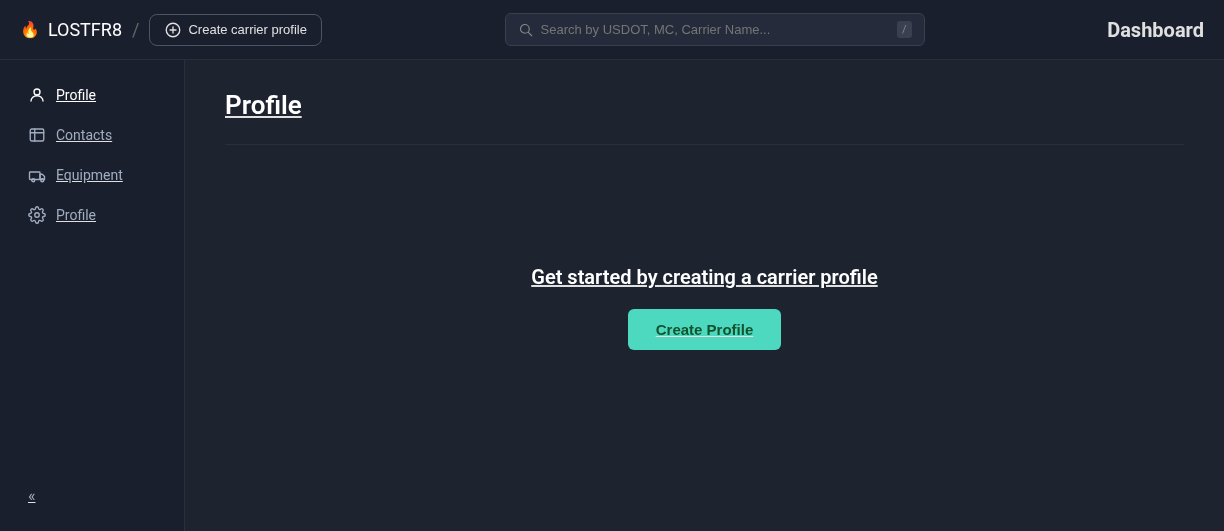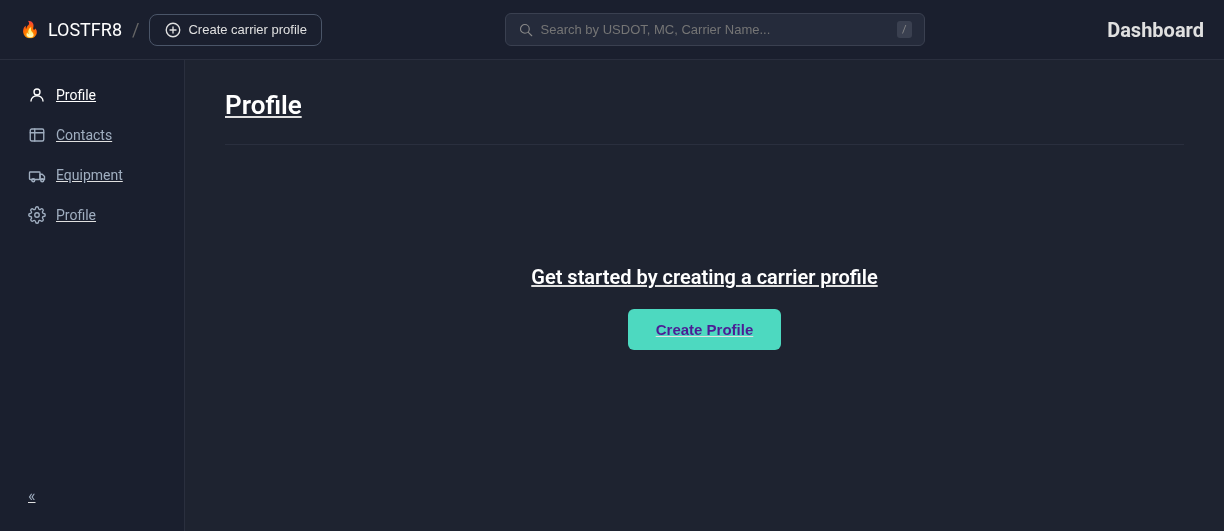--- a/index.html
+++ b/index.html
@@ -199,21 +199,21 @@
     }
 
     .empty-state-text {
       font-size: 20px;
       font-weight: 600;
       color: #ffffff;
     }
 
     .create-profile-main-btn {
       background-color: #4dd9c0;
-      color: #4c1d95;
+      color: #14532d;
       border: none;
       border-radius: 6px;
       padding: 12px 28px;
       font-size: 15px;
       font-weight: 600;
       cursor: pointer;
     }
 
     
     svg {

